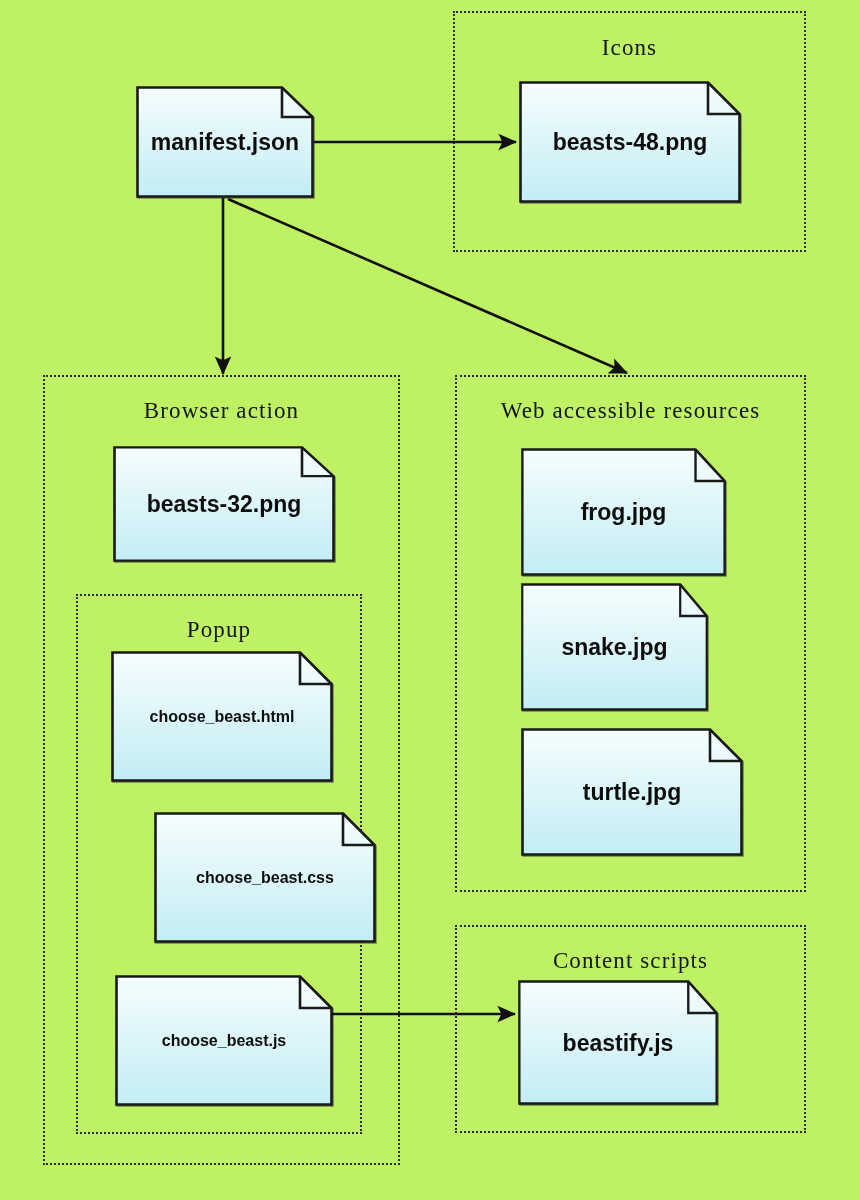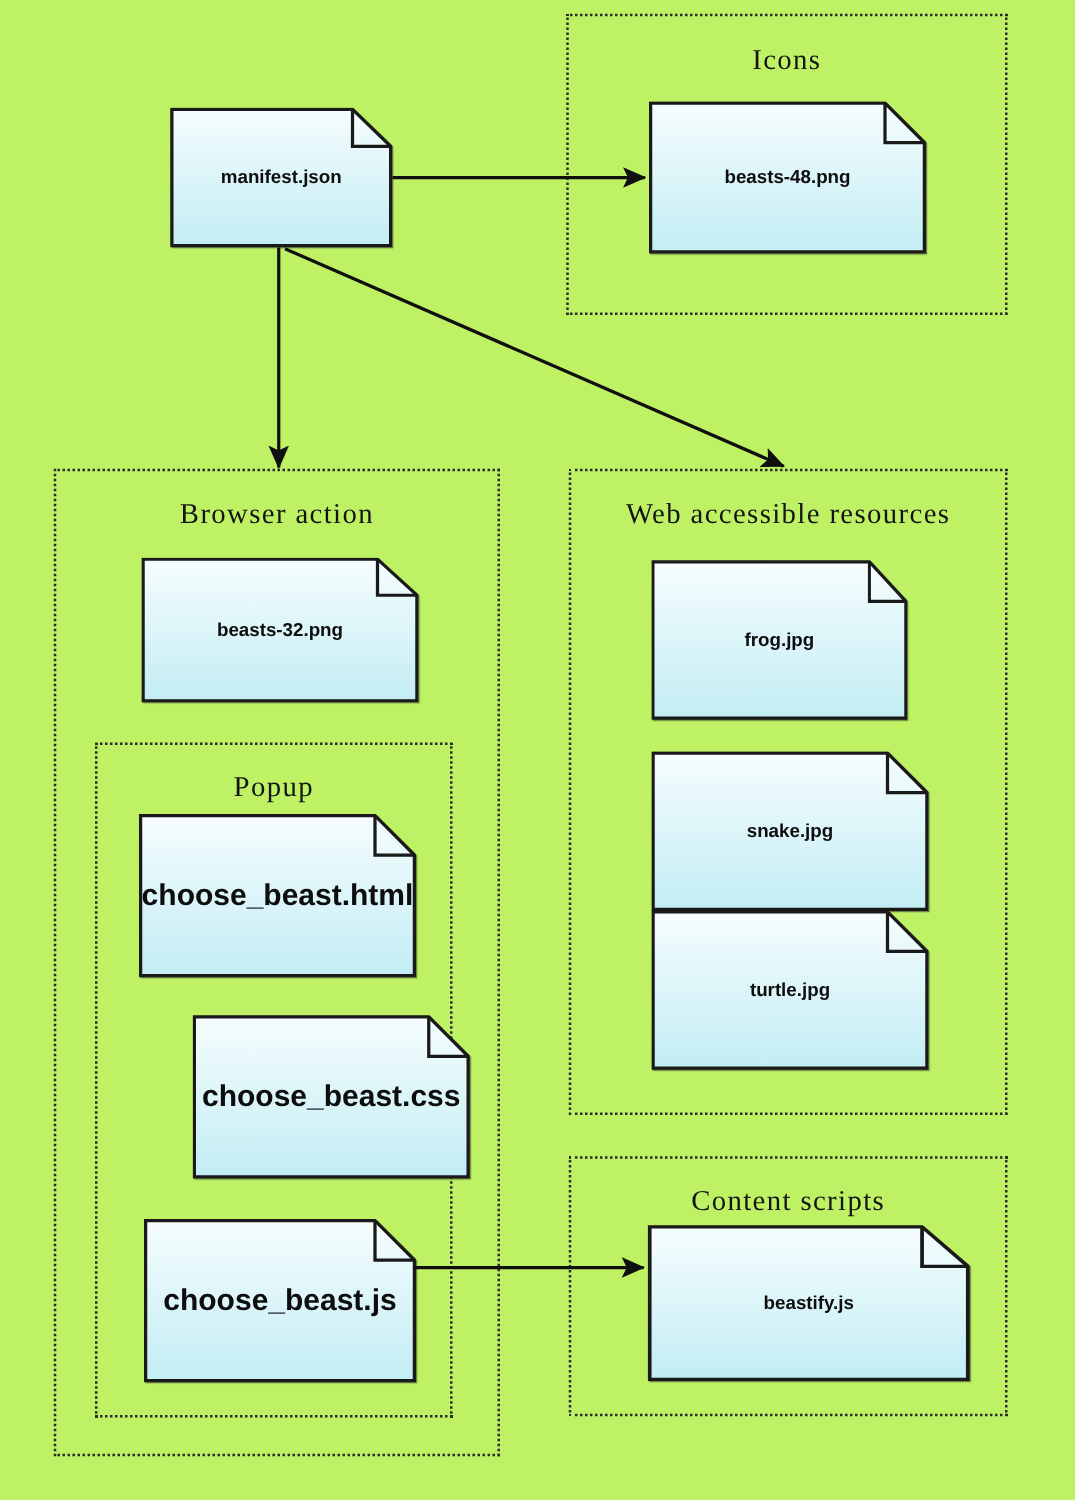--- a/index.html
+++ b/index.html
@@ -55,27 +55,27 @@
     height: 100%;
   }
   .node .label {
     position: absolute;
     left: 0;
     right: 0;
     top: 50%;
     transform: translateY(-50%);
     text-align: center;
     font-family: "Liberation Sans", sans-serif;
-    font-size: 15px;
+    font-size: 23px;
     font-weight: 700;
     color: #0d0d0d;
     white-space: nowrap;
     pointer-events: none;
   }
-  .node.tight .label { font-size: 24px; }
+  .node.tight .label { font-size: 16px; }
 
   
   #edges {
     position: absolute;
     left: 0;
     top: 0;
     width: 860px;
     height: 1200px;
     pointer-events: none;
   }
@@ -210,21 +210,21 @@
             <stop offset="1" stop-color="#c2edf4"></stop>
           </linearGradient>
         </defs>
         <path d="M1.5,1.5 H189 L220.5,33 V126.5 H1.5 Z" fill="url(#g_frog)" stroke="#1a1a1a" stroke-width="2.6" stroke-linejoin="miter"></path>
         <path d="M189,1.5 V33 H220.5" fill="none" stroke="#1a1a1a" stroke-width="2.6"></path>
       </svg>
     </span>
     <span class="label">frog.jpg</span>
   </div>
 
-  <div class="node" style="left:521px; top:601px; width:222px; height:128px;padding-left:34px;">
+  <div class="node" style="left:521px; top:583px; width:187px; height:128px;padding-left:34px;">
     <span class="shape">
       <svg viewBox="0 0 222 128" preserveAspectRatio="none">
         <defs>
           <linearGradient id="g_snake" x1="0" y1="0" x2="0" y2="1">
             <stop offset="0" stop-color="#f6fdfe"></stop>
             <stop offset="1" stop-color="#c2edf4"></stop>
           </linearGradient>
         </defs>
         <path d="M1.5,1.5 H189 L220.5,33 V126.5 H1.5 Z" fill="url(#g_snake)" stroke="#1a1a1a" stroke-width="2.6" stroke-linejoin="miter"></path>
         <path d="M189,1.5 V33 H220.5" fill="none" stroke="#1a1a1a" stroke-width="2.6"></path>
@@ -242,21 +242,21 @@
             <stop offset="1" stop-color="#c2edf4"></stop>
           </linearGradient>
         </defs>
         <path d="M1.5,1.5 H189 L220.5,33 V126.5 H1.5 Z" fill="url(#g_turtle)" stroke="#1a1a1a" stroke-width="2.6" stroke-linejoin="miter"></path>
         <path d="M189,1.5 V33 H220.5" fill="none" stroke="#1a1a1a" stroke-width="2.6"></path>
       </svg>
     </span>
     <span class="label">turtle.jpg</span>
   </div>
 
-  <div class="node" style="left:518px; top:980px; width:258px; height:125px;">
+  <div class="node" style="left:518px; top:980px; width:200px; height:125px;">
     <span class="shape">
       <svg viewBox="0 0 222 125" preserveAspectRatio="none">
         <defs>
           <linearGradient id="g_beastify" x1="0" y1="0" x2="0" y2="1">
             <stop offset="0" stop-color="#f6fdfe"></stop>
             <stop offset="1" stop-color="#c2edf4"></stop>
           </linearGradient>
         </defs>
         <path d="M1.5,1.5 H189 L220.5,33 V123.5 H1.5 Z" fill="url(#g_beastify)" stroke="#1a1a1a" stroke-width="2.6" stroke-linejoin="miter"></path>
         <path d="M189,1.5 V33 H220.5" fill="none" stroke="#1a1a1a" stroke-width="2.6"></path>

